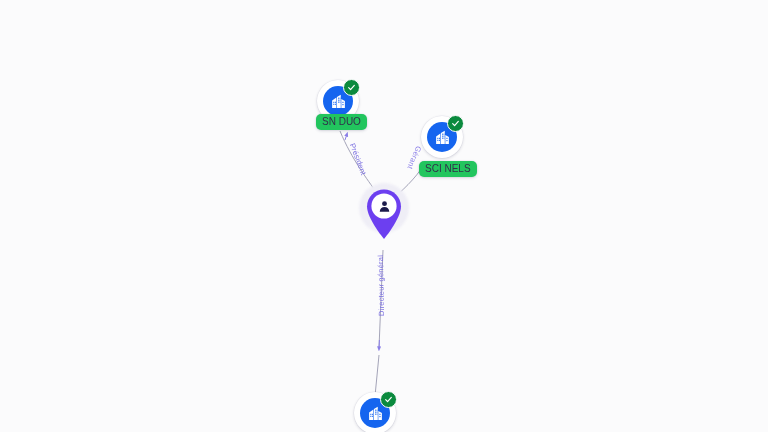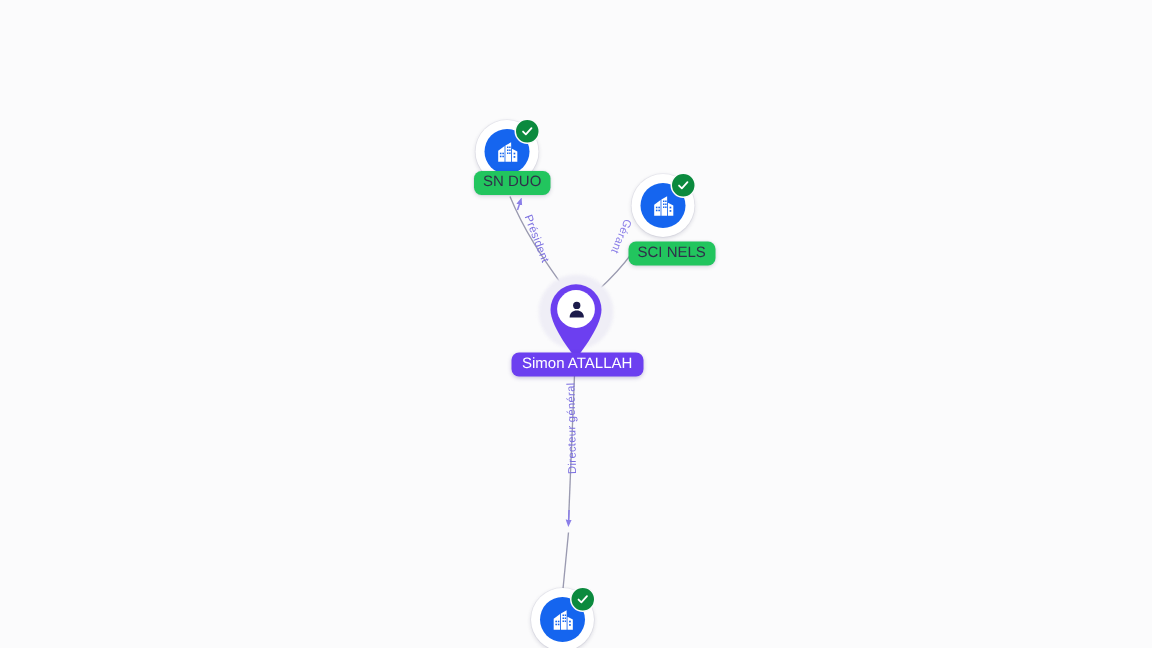--- a/index.html
+++ b/index.html
@@ -234,21 +234,20 @@
       <path d="M22 53 C22 53 5 32.5 5 20.5 A17 17 0 1 1 39 20.5 C39 32.5 22 53 22 53 Z" fill="#6c3ff0"></path>
       <circle cx="22" cy="20" r="12.6" fill="#ffffff"></circle>
     </svg>
     <div class="person-glyph">
       <svg width="15" height="15" viewBox="0 0 24 24" fill="none">
         <circle cx="12" cy="7.4" r="3.9" fill="#1c1b4b"></circle>
         <path d="M4.4 20.2 C4.4 15.4 7.8 12.8 12 12.8 C16.2 12.8 19.6 15.4 19.6 20.2 Z" fill="#1c1b4b"></path>
       </svg>
     </div>
   </div>
-  <div id="person-chip">Simon ATALLAH</div>
 
   <div class="company-node" style="left:354px; top:392px;">
     <div class="disc"></div>
     <div class="glyph">
       <svg width="17" height="17" viewBox="0 0 24 24" fill="none">
         <path d="M3 21V10.5L9 6.2V21H3Z" fill="#ffffff"></path>
         <path d="M9.8 21V5.6L15.2 2.6V21H9.8Z" fill="#ffffff"></path>
         <path d="M16 21V8.6L21 11.4V21H16Z" fill="#ffffff"></path>
         <rect x="4.6" y="12.4" width="1.5" height="1.5" fill="#1565ef"></rect>
         <rect x="6.9" y="12.4" width="1.5" height="1.5" fill="#1565ef"></rect>

